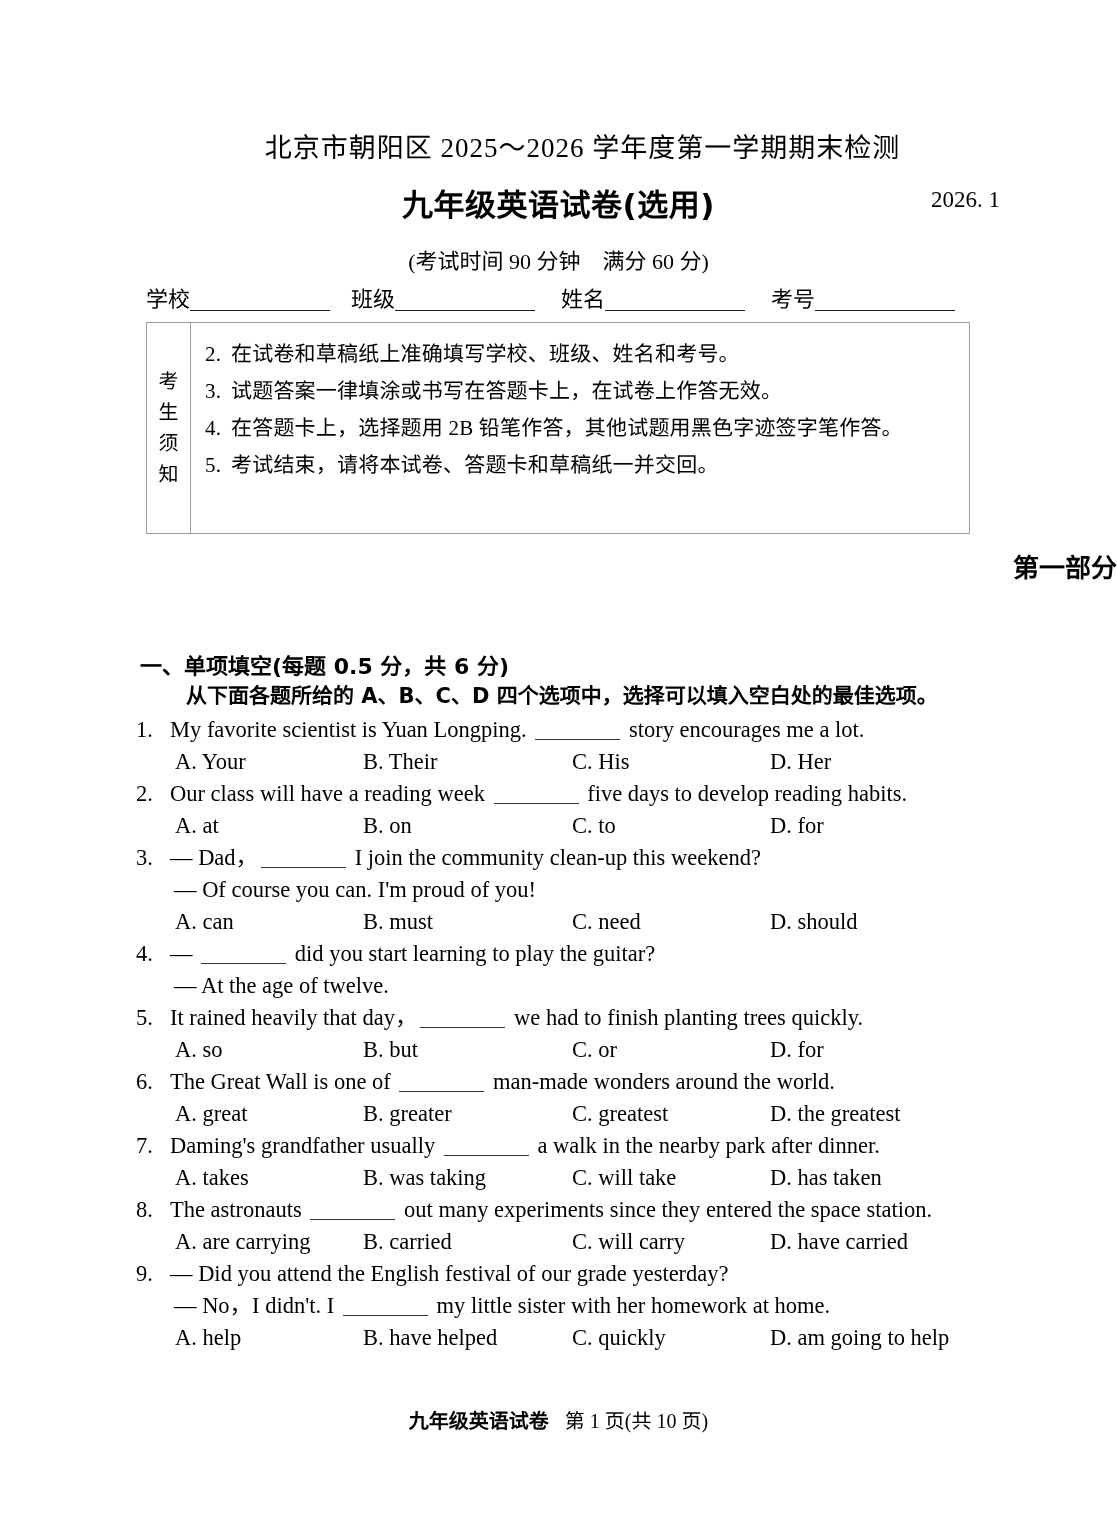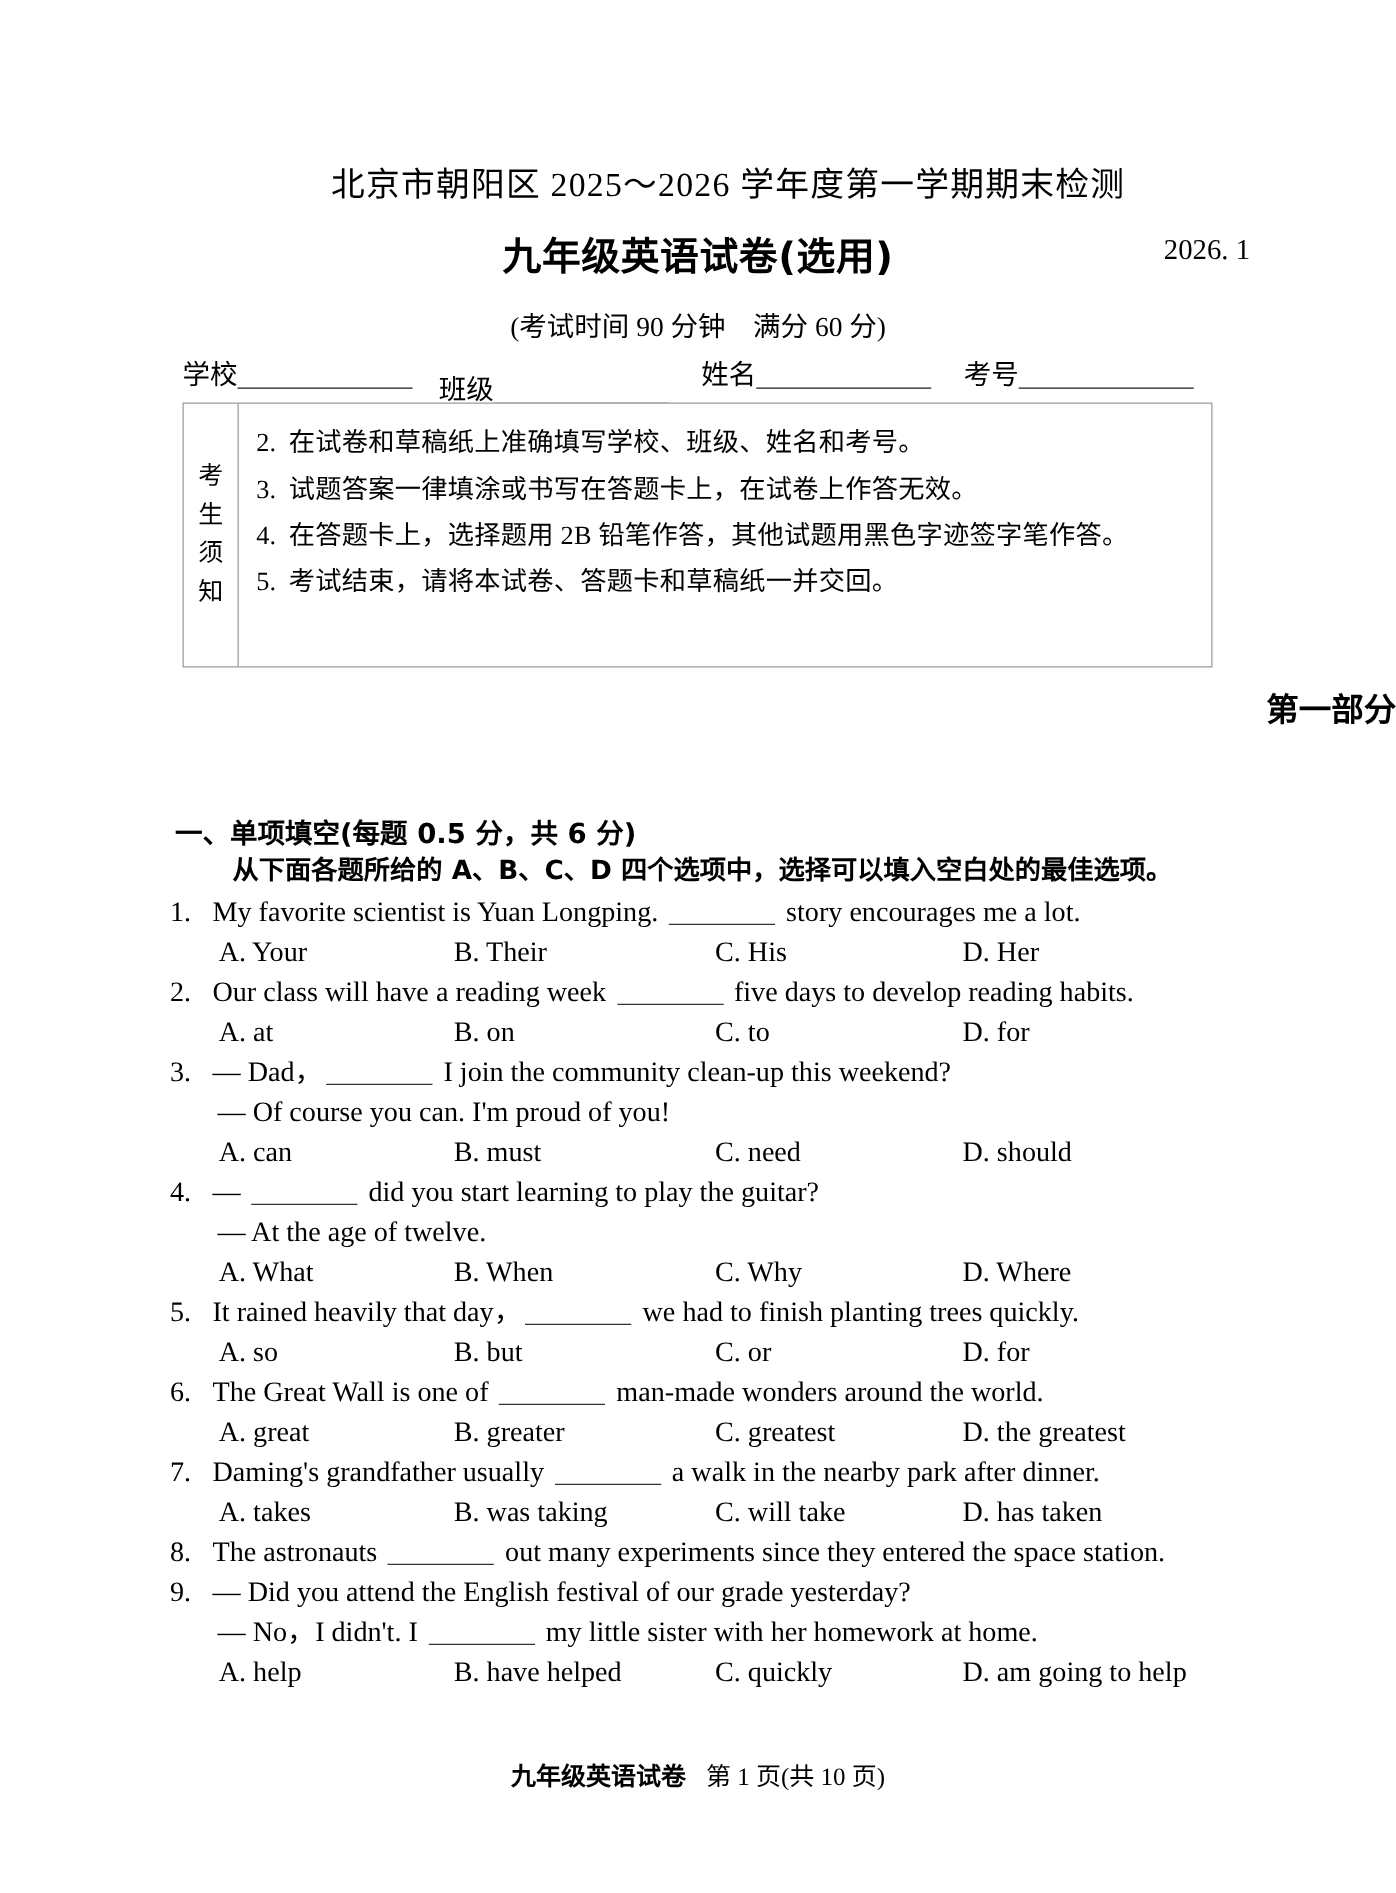--- a/index.html
+++ b/index.html
@@ -90,21 +90,21 @@
   }
   .info-field .lbl { font-size: 22px; }
   .info-field .rule {
     display: inline-block;
     width: 140px;
     border-bottom: 1.4px solid #1a1a1a;
     height: 20px;
     vertical-align: -4px;
   }
   #field-0 { left: 0px; }
-  #field-1 { left: 205px; margin-top: 12px; }
+  #field-1 { left: 205px; }
   #field-2 { left: 415px; }
   #field-3 { left: 625px; }
 
   
   .notice-box {
     position: absolute;
     left: 146px; top: 322px;
     width: 824px;
     height: 212px;
     border: 1.6px solid #9b9b9b;
@@ -330,26 +330,20 @@
         </div>
       </div>
       <div class="q-block">
         <div class="q-line">
           <span class="q-num">4.</span>
           <span class="q-stem"><span>— </span><span class="blank"></span><span> did you start learning to play the guitar?</span></span>
         </div>
         <div class="q-line">
           <span class="q-cont"><span>— At the age of twelve.</span></span>
         </div>
-        <div class="q-line">
-          <span class="opt opt-a">A. What</span>
-          <span class="opt opt-b">B. When</span>
-          <span class="opt opt-c">C. Why</span>
-          <span class="opt opt-d">D. Where</span>
-        </div>
       </div>
       <div class="q-block">
         <div class="q-line">
           <span class="q-num">5.</span>
           <span class="q-stem"><span>It rained heavily that day，</span><span class="blank"></span><span> we had to finish planting trees quickly.</span></span>
         </div>
         <div class="q-line">
           <span class="opt opt-a">A. so</span>
           <span class="opt opt-b">B. but</span>
           <span class="opt opt-c">C. or</span>
@@ -378,20 +372,26 @@
           <span class="opt opt-b">B. was taking</span>
           <span class="opt opt-c">C. will take</span>
           <span class="opt opt-d">D. has taken</span>
         </div>
       </div>
       <div class="q-block">
         <div class="q-line">
           <span class="q-num">8.</span>
           <span class="q-stem"><span>The astronauts </span><span class="blank"></span><span> out many experiments since they entered the space station.</span></span>
         </div>
+        <div class="q-line">
+          <span class="opt opt-a">A. are carrying</span>
+          <span class="opt opt-b">B. carried</span>
+          <span class="opt opt-c">C. will carry</span>
+          <span class="opt opt-d">D. have carried</span>
+        </div>
       </div>
       <div class="q-block">
         <div class="q-line">
           <span class="q-num">9.</span>
           <span class="q-stem"><span>— Did you attend the English festival of our grade yesterday?</span></span>
         </div>
         <div class="q-line">
           <span class="q-cont"><span>— No，I didn't. I </span><span class="blank"></span><span> my little sister with her homework at home.</span></span>
         </div>
         <div class="q-line">

